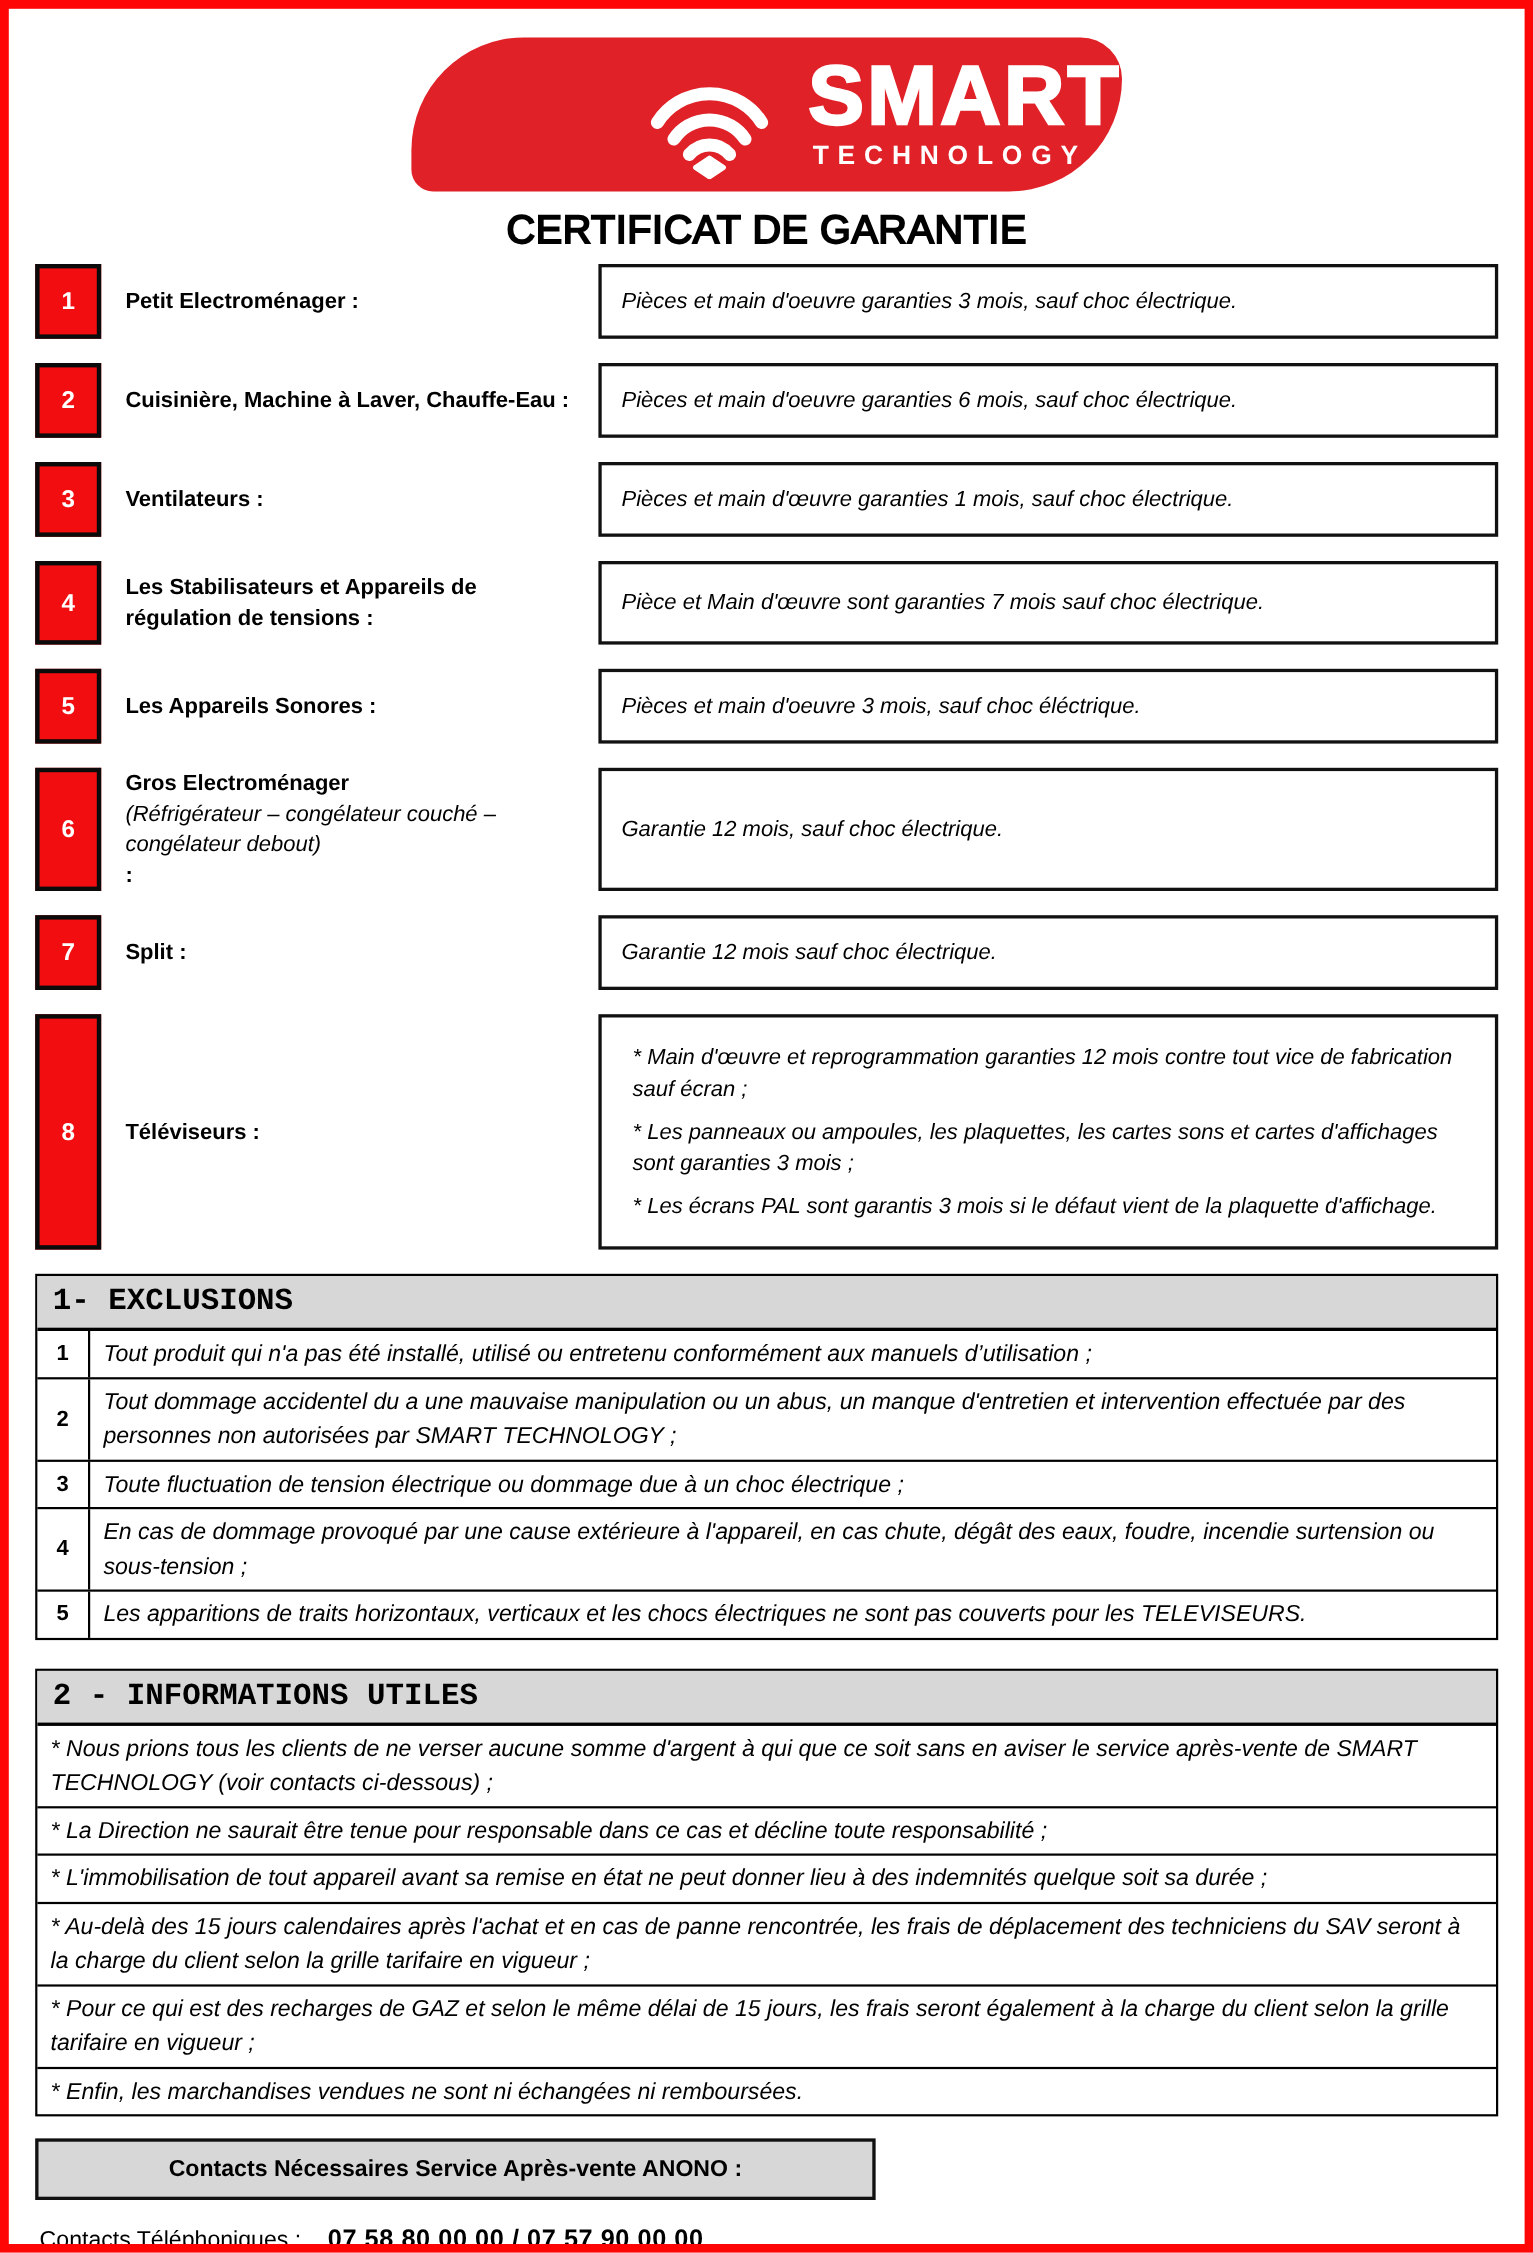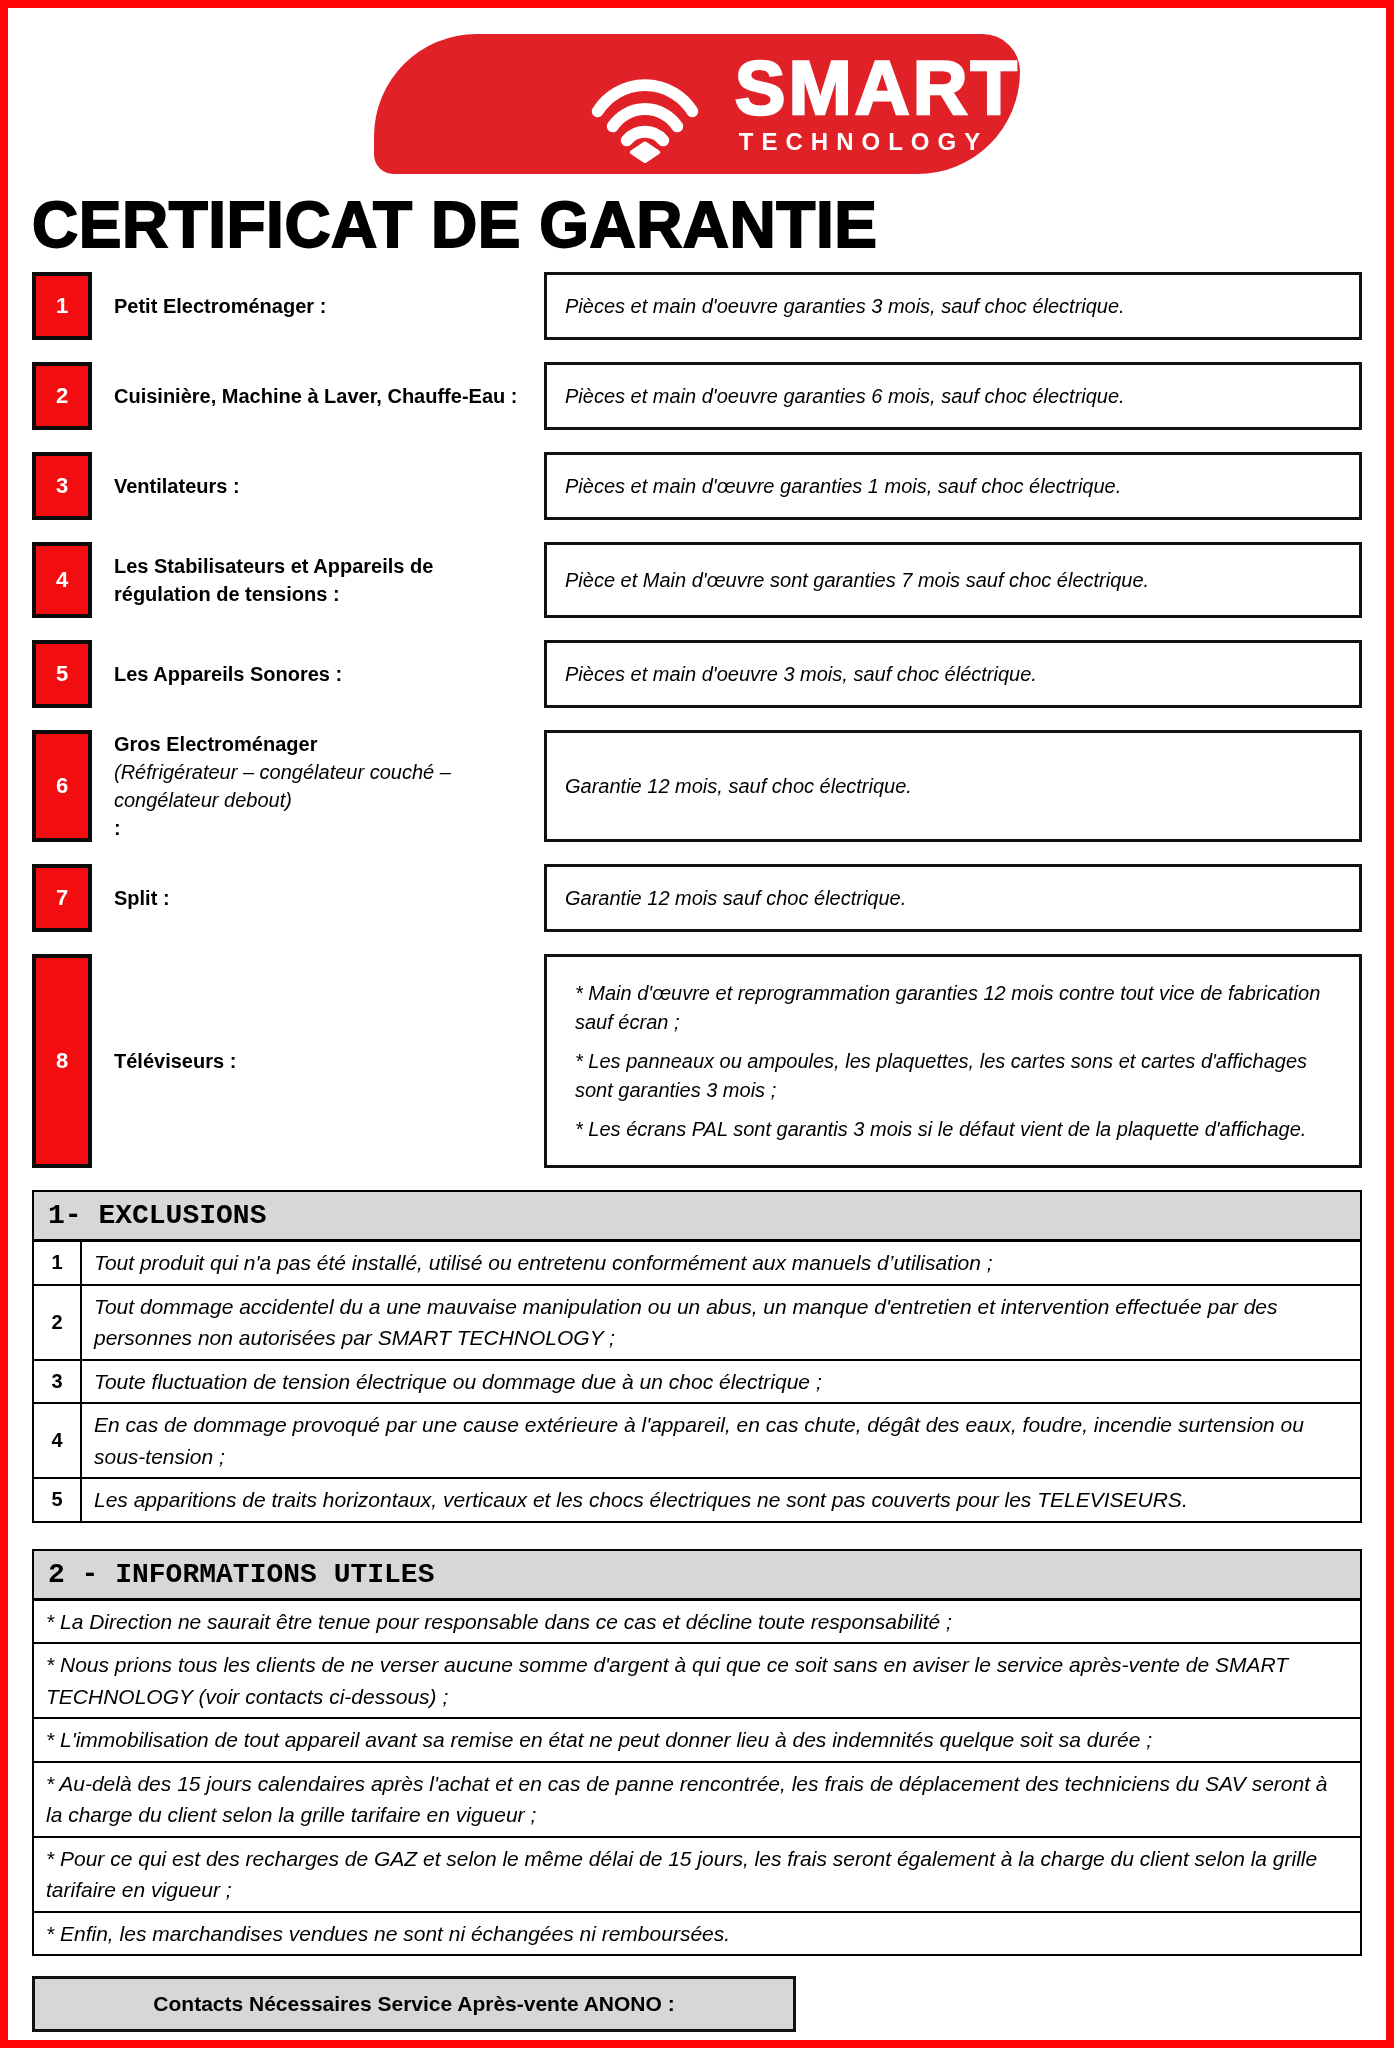--- a/index.html
+++ b/index.html
@@ -19,22 +19,22 @@
   .logo-text{display:flex;flex-direction:column;align-items:flex-start;}
   .logo-brand{
     color:#fff;font-size:76px;font-weight:bold;letter-spacing:3px;line-height:0.95;
     -webkit-text-stroke:2.5px #fff;
   }
   .logo-sub{
     color:#fff;font-size:24px;font-weight:bold;letter-spacing:8px;margin:4px 0 0 4px;
   }
   
   .title{
-    margin:14px 0 6px 0;text-align:left;
-    font-size:64px;font-weight:bold;-webkit-text-stroke:1.8px #000;letter-spacing:0.5px;
+    margin:14px 0 6px 0;text-align:center;
+    font-size:36px;font-weight:normal;-webkit-text-stroke:1.8px #000;letter-spacing:0.5px;
   }
   
   .warranty{margin-top:10px;}
   .wrow{display:flex;align-items:stretch;margin-bottom:22px;}
   .wnum{
     flex:0 0 60px;background:#f20d11;border:4px solid #0b0b0b;box-sizing:border-box;
     display:flex;align-items:center;justify-content:center;
     color:#fff;font-size:22px;font-weight:bold;
   }
   .wlabel{
@@ -203,24 +203,24 @@
     </div>
     <div class="srow">
       <div class="snum">5</div>
       <div class="stext">Les apparitions de traits horizontaux, verticaux et les chocs électriques ne sont pas couverts pour les TELEVISEURS.</div>
     </div>
   </div>
 
   <div class="stable info-table">
     <div class="shead">2 - INFORMATIONS UTILES</div>
     <div class="srow">
+        <div class="stext">* Nous prions tous les clients de ne verser aucune somme d'argent à qui que ce soit sans en aviser le service après-vente de SMART TECHNOLOGY (voir contacts ci-dessous) ;</div>
+      </div>
+    <div class="srow">
         <div class="stext">* La Direction ne saurait être tenue pour responsable dans ce cas et décline toute responsabilité ;</div>
-      </div>
-    <div class="srow">
-        <div class="stext">* Nous prions tous les clients de ne verser aucune somme d'argent à qui que ce soit sans en aviser le service après-vente de SMART TECHNOLOGY (voir contacts ci-dessous) ;</div>
       </div>
     <div class="srow">
         <div class="stext">* L'immobilisation de tout appareil avant sa remise en état ne peut donner lieu à des indemnités quelque soit sa durée ;</div>
       </div>
     <div class="srow">
         <div class="stext">* Au-delà des 15 jours calendaires après l'achat et en cas de panne rencontrée, les frais de déplacement des techniciens du SAV seront à la charge du client selon la grille tarifaire en vigueur ;</div>
       </div>
     <div class="srow">
         <div class="stext">* Pour ce qui est des recharges de GAZ et selon le même délai de 15 jours, les frais seront également à la charge du client selon la grille tarifaire en vigueur ;</div>
       </div>

